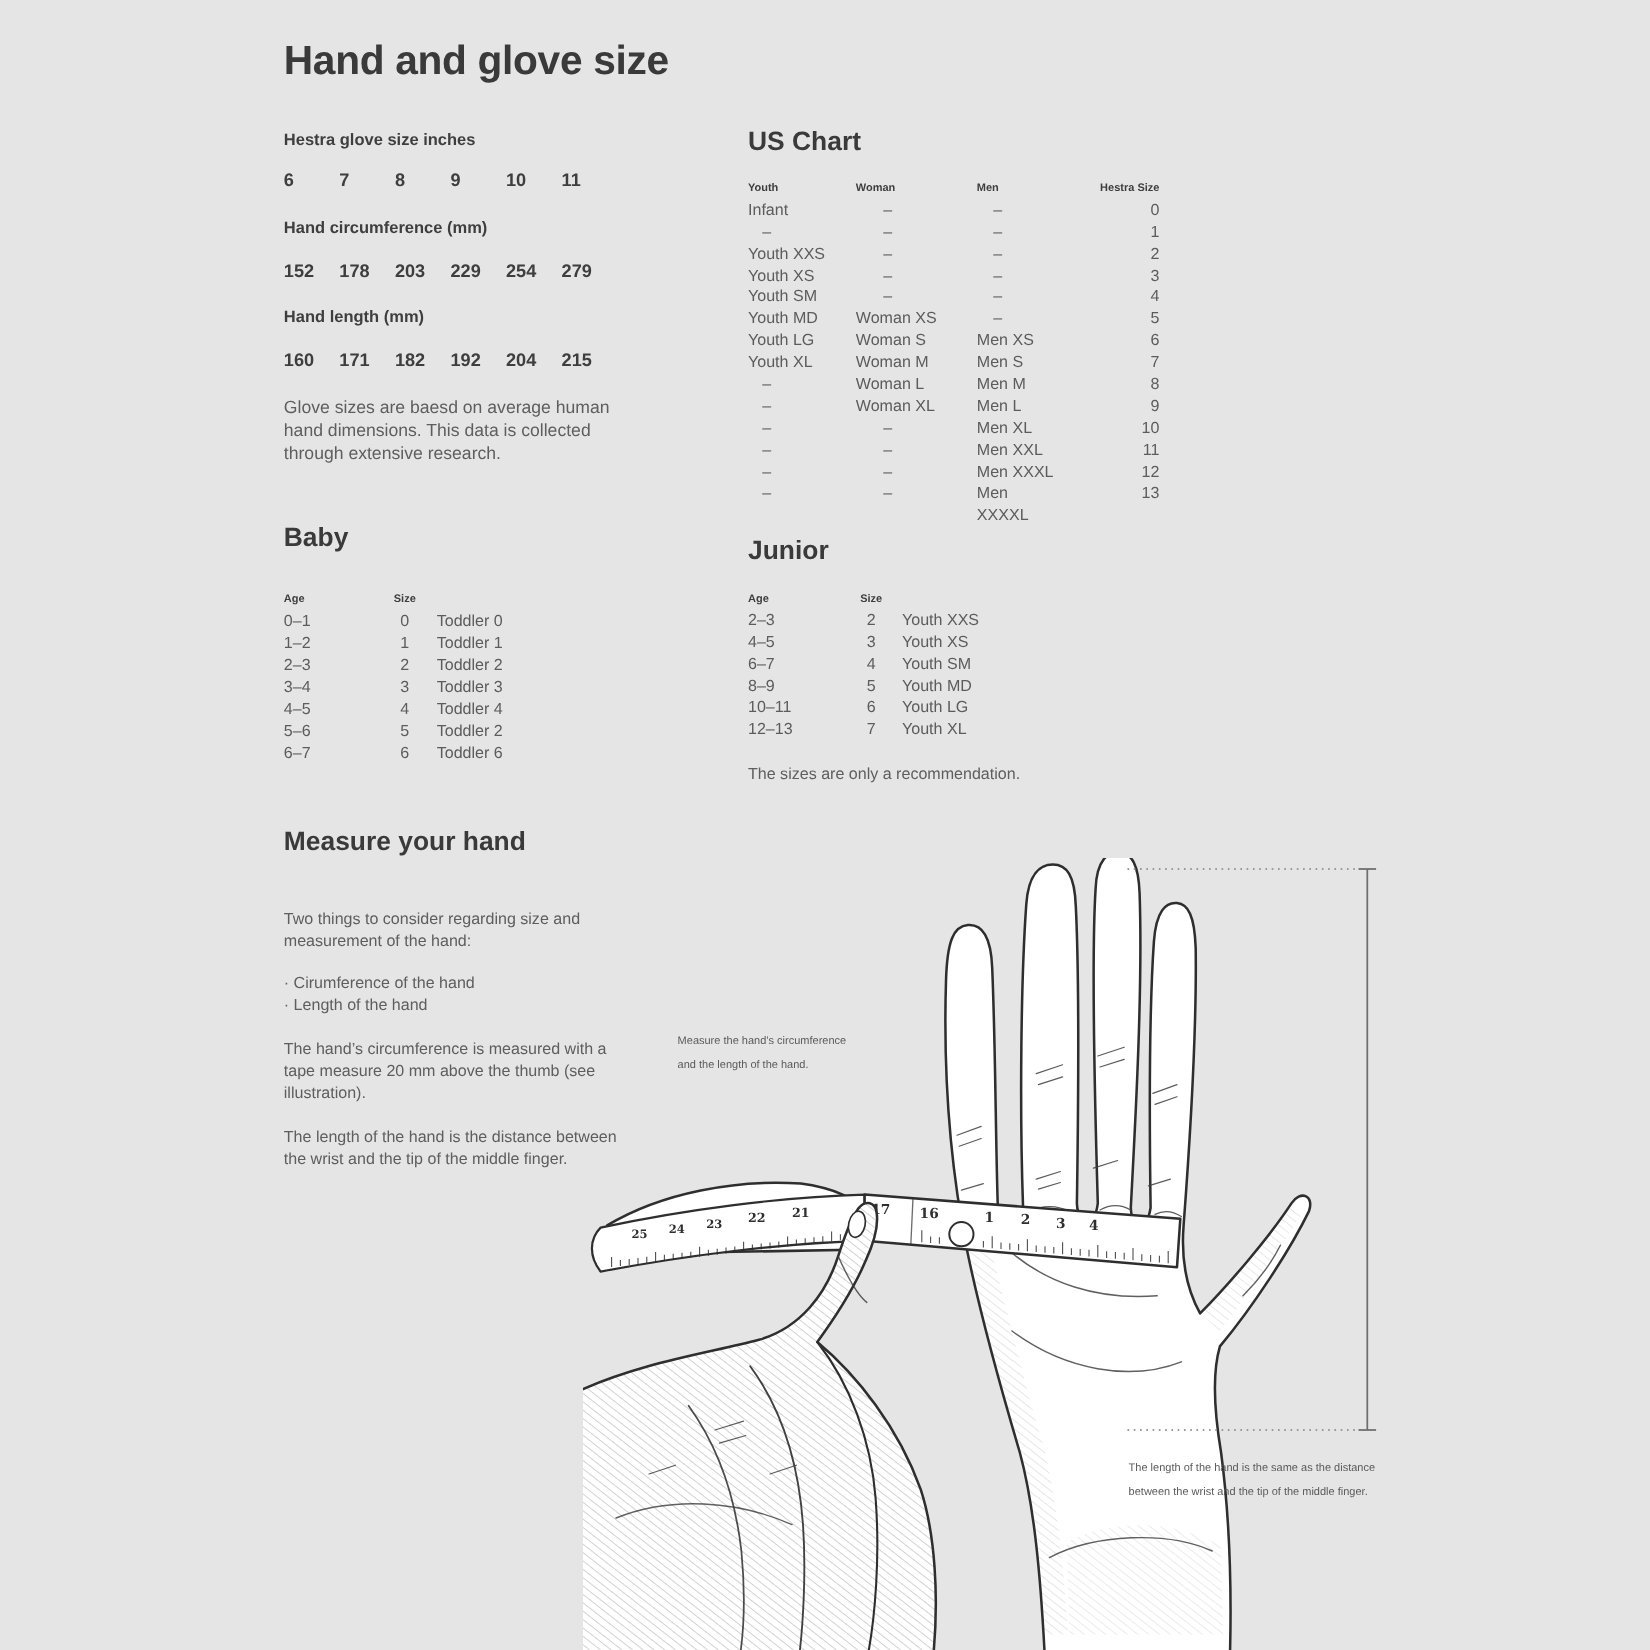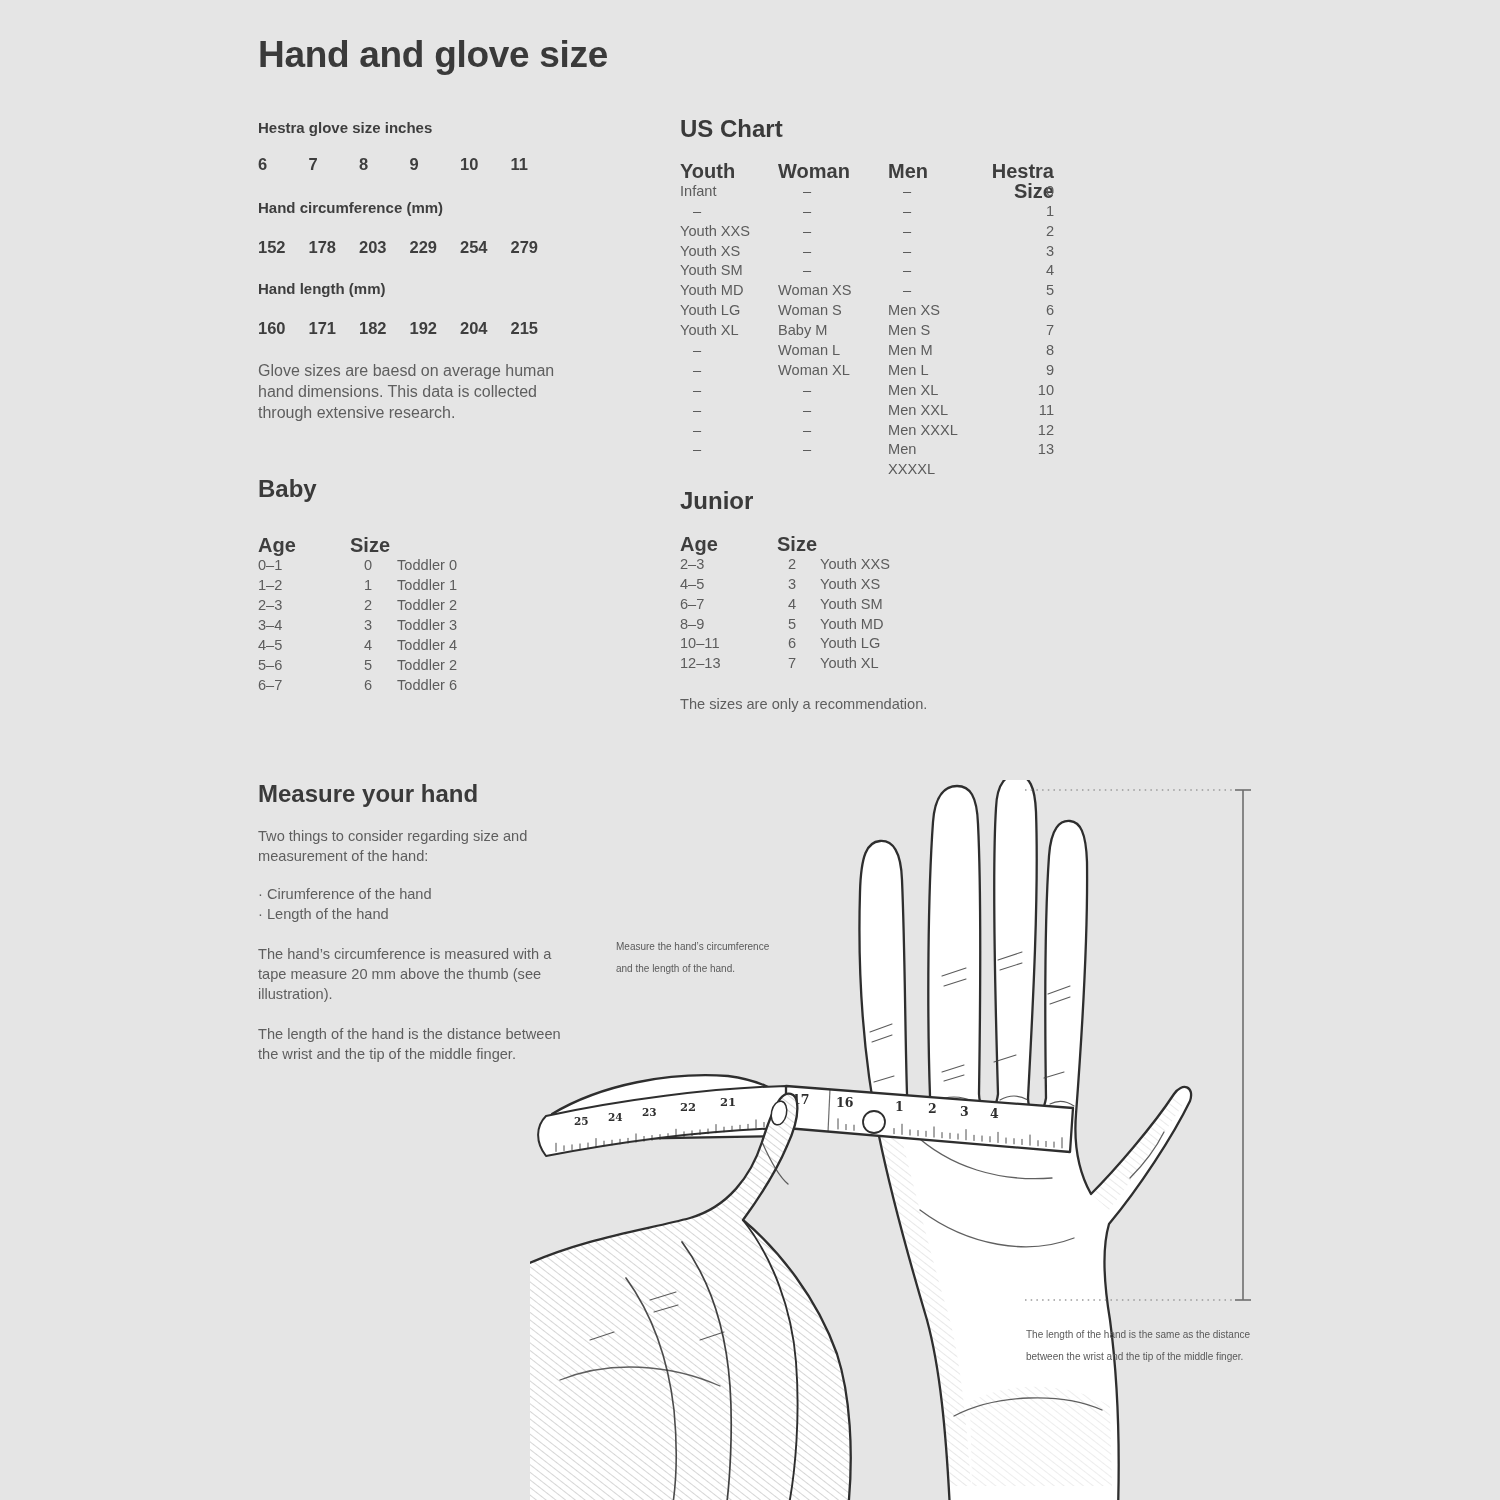--- a/index.html
+++ b/index.html
@@ -19,21 +19,21 @@
   .tbl.us .c3{text-align:right;}
   .tbl.us .dash.c0{padding-left:13px;}
   .tbl.us .dash.c1{padding-left:25px;}
   .tbl.us .dash.c2{padding-left:15px;}
   .tbl.mini .trow{grid-template-columns:92px 36px auto;height:20px;line-height:20px;}
   .tbl.mini .c1{text-align:center;}
   .tbl.mini .c2{padding-left:11px;}
   .tbl.jr .trow{grid-template-columns:97px 30px auto;}
   .tbl.jr .c1{text-align:center;}
   .tbl.jr .c2{padding-left:13px;}
-  .thead span{font-weight:700;color:#3e3e3e;font-size:20px;}
+  .thead span{font-weight:700;color:#3e3e3e;font-size:10px;}
   .caption{font-size:10px;line-height:22px;color:#5a5a5a;}
   svg .outline{fill:#ffffff;stroke:#2e2e2e;stroke-width:2.3;stroke-linejoin:round;stroke-linecap:round;}
   svg .thin{fill:none;stroke:#3f3f3f;stroke-width:1.1;stroke-linecap:round;opacity:.85;}
   svg .crease{fill:none;stroke:#383838;stroke-width:1.3;stroke-linecap:round;opacity:.8;}
   svg .tapeNum{font-family:"DejaVu Serif",serif;font-weight:700;fill:#2f2f2f;}
   svg .meas{stroke:#6e6e6e;stroke-width:1.6;}
   svg .dotted{stroke:#9a9a9a;stroke-width:1.6;stroke-dasharray:1.5 4.2;}
 </style>
 </head>
 <body>
@@ -117,21 +117,21 @@
           <span class="c3">5</span>
         </div>
         <div class="trow">
           <span class="c0">Youth LG</span>
           <span class="c1">Woman S</span>
           <span class="c2">Men XS</span>
           <span class="c3">6</span>
         </div>
         <div class="trow">
           <span class="c0">Youth XL</span>
-          <span class="c1">Baby M</span>
+          <span class="c1">Woman M</span>
           <span class="c2">Men S</span>
           <span class="c3">7</span>
         </div>
         <div class="trow">
           <span class="c0 dash">–</span>
           <span class="c1">Woman L</span>
           <span class="c2">Men M</span>
           <span class="c3">8</span>
         </div>
         <div class="trow">
@@ -246,21 +246,21 @@
         </div>
         <div class="trow">
           <span class="c0">12–13</span>
           <span class="c1">7</span>
           <span class="c2">Youth XL</span>
         </div>
       </div>
   </div>
   <div class="abs para" style="left:680px;top:694px;">The sizes are only a recommendation.</div>
 
-  <div class="abs h2" style="left:258px;top:782px;">Measure your hand</div>
+  <div class="abs h2" style="left:258px;top:754px;">Measure your hand</div>
   <div class="abs para" style="left:258px;top:826px;width:306px;">Two things to consider regarding size and measurement of the hand:</div>
   <div class="abs para" style="left:258px;top:884px;">· Cirumference of the hand</div>
   <div class="abs para" style="left:258px;top:904px;">· Length of the hand</div>
   <div class="abs para" style="left:258px;top:944px;width:308px;">The hand’s circumference is measured with a tape measure 20 mm above the thumb (see illustration).</div>
   <div class="abs para" style="left:258px;top:1024px;width:308px;">The length of the hand is the distance between the wrist and the tip of the middle finger.</div>
 
   <svg class="abs" style="left:530px;top:780px;" width="760" height="720" viewBox="0 0 760 720">
     <defs>
       <pattern id="hatch" width="6" height="6" patternUnits="userSpaceOnUse" patternTransform="rotate(-52)">
         <line x1="0" y1="0" x2="0" y2="6" stroke="#4a4a4a" stroke-width="0.9"></line>

